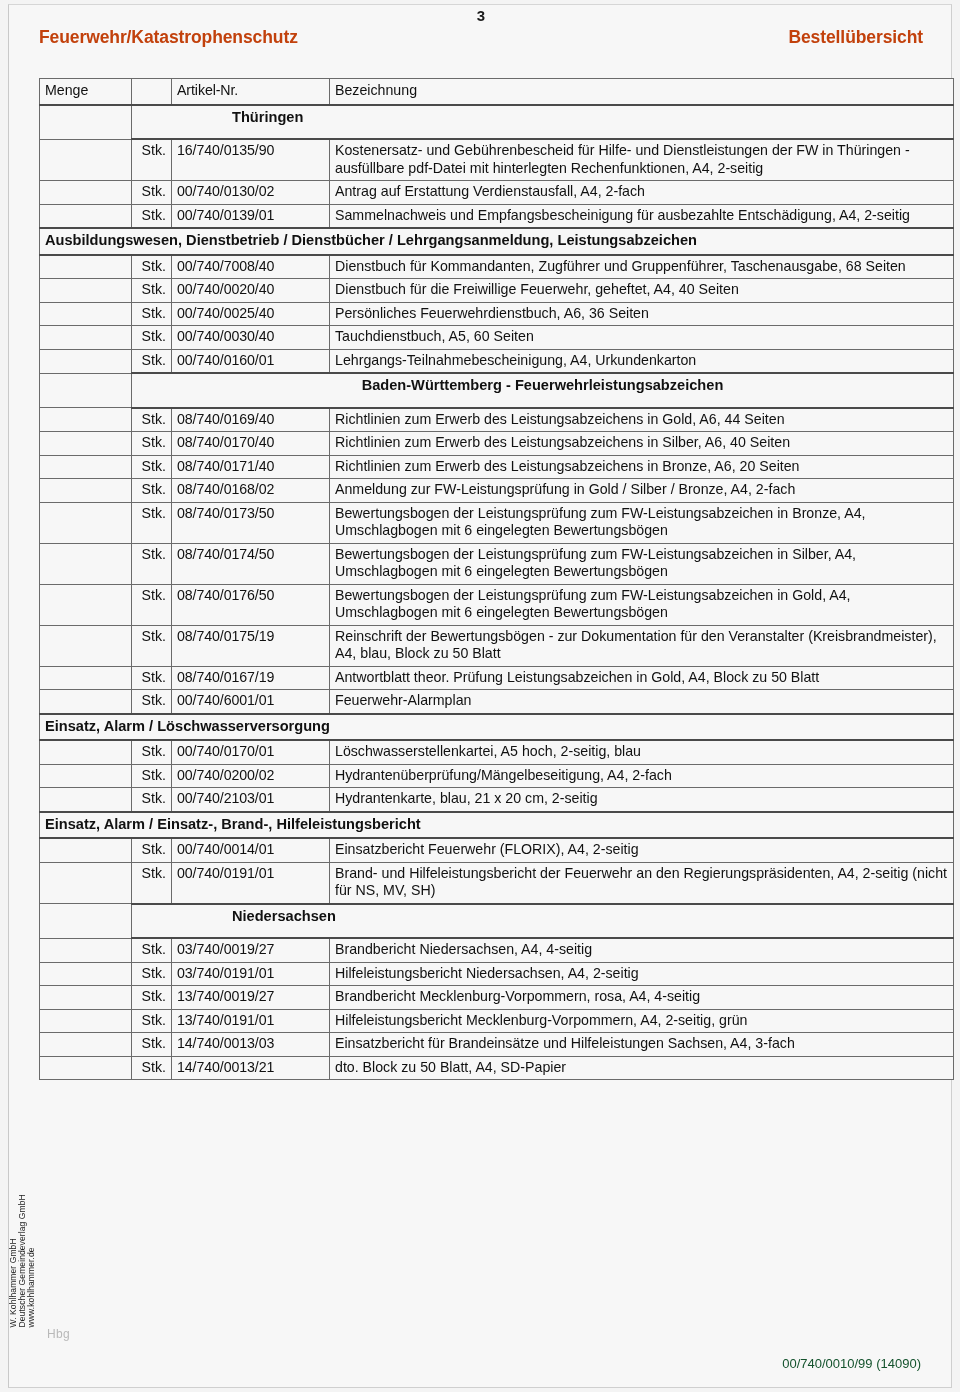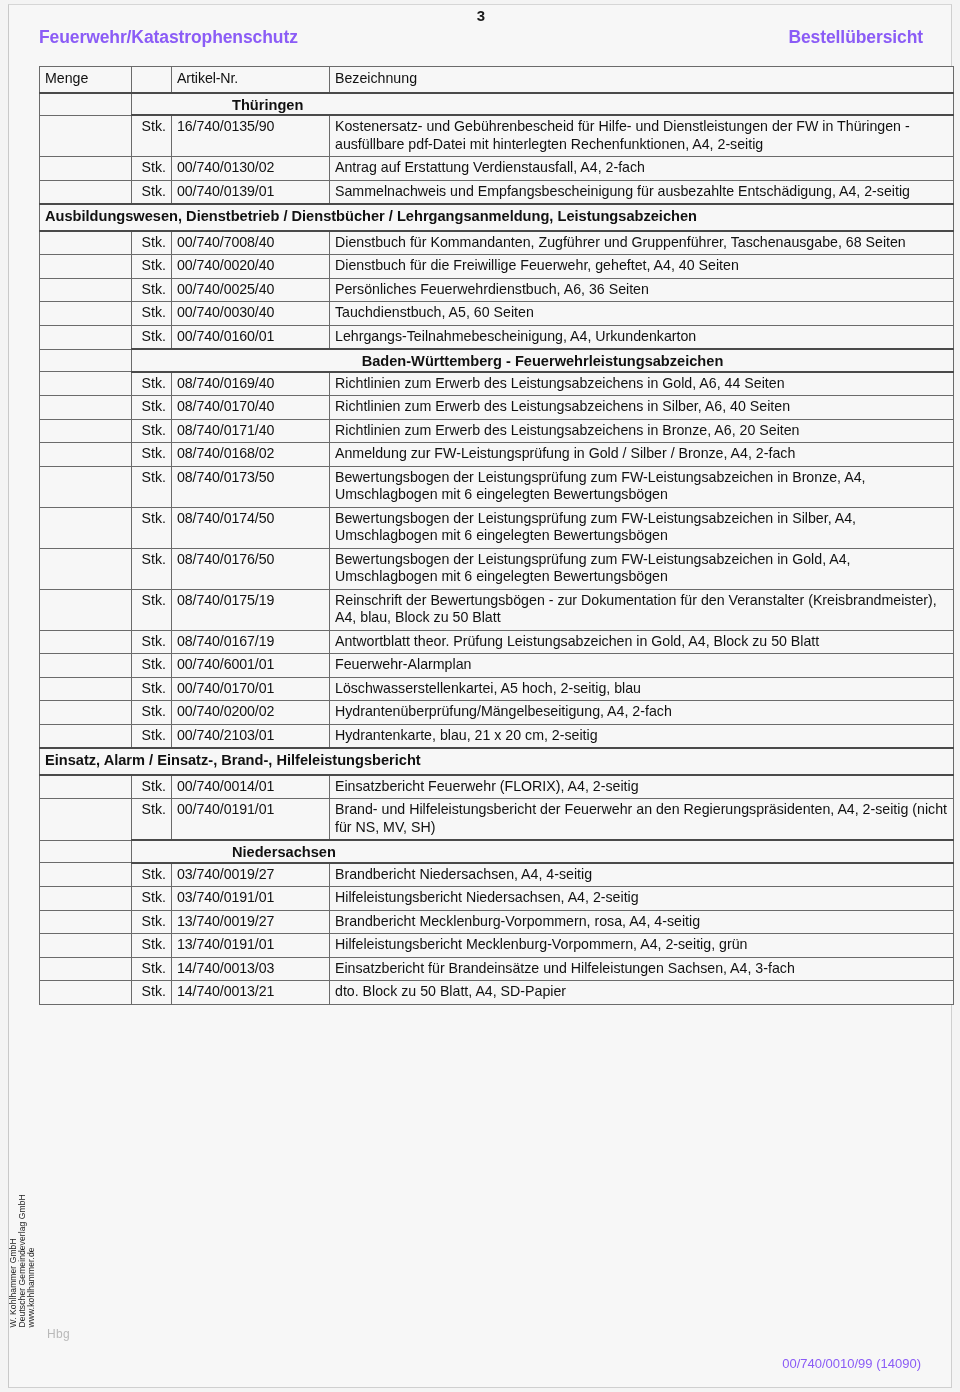--- a/index.html
+++ b/index.html
@@ -50,21 +50,21 @@
     top: 22px; left: 30px;
     width: 884px;
     display: flex;
     justify-content: space-between;
     align-items: baseline;
   }
   .running-head .rh-left,
   .running-head .rh-right {
     font-size: 17.5px;
     font-weight: bold;
-    color: #8b5cf6;
+    color: #c2410c;
     letter-spacing: -0.1px;
   }
 
   
   .imprint {
     position: absolute;
     left: 6px;
     bottom: 60px;
     width: 26px;
     height: 210px;
@@ -89,21 +89,21 @@
     left: 38px; bottom: 46px;
     font-size: 12px;
     color: #b9b9b9;
     letter-spacing: 0.3px;
   }
 
   
   table.order {
     position: absolute;
     left: 30px;
-    top: 61px;
+    top: 73px;
     width: 914px;
     border-collapse: collapse;
     background: #5eead4;
     table-layout: fixed;
   }
   table.order td {
     border: 1px solid #6b6b6b;
     padding: 2px 5px 3px 5px;
     font-size: 14.2px;
     line-height: 17.5px;
@@ -143,37 +143,37 @@
     border-bottom-width: 2px;
     border-top-color: #4a4a4a;
     border-bottom-color: #4a4a4a;
   }
   
   tr.region td.blank { border-right: 1px solid #6b6b6b; }
   tr.region td.region-label {
     font-weight: bold;
     font-size: 14.6px;
     padding-top: 3px;
-    padding-bottom: 0;
+    padding-bottom: 12px;
     border-top-width: 2px;
     border-bottom-width: 2px;
     border-top-color: #4a4a4a;
     border-bottom-color: #4a4a4a;
   }
   tr.region td.region-label.indent  { text-align: left;   padding-left: 100px; }
   tr.region td.region-label.center  { text-align: center; }
   tr.region td.region-label.center2 { text-align: left;   padding-left: 150px; }
 
   
   .footer-code {
     position: absolute;
     right: 30px;
     bottom: 16px;
     font-size: 13px;
-    color: #8b5cf6;
+    color: #14532d;
   }
 </style>
 </head>
 <body>
 
 <div id="page">
   <div id="page-inner">
 
     <div class="page-number">3</div>
 
@@ -308,20 +308,23 @@
             <td class="unit">Stk.</td>
             <td class="art">08/740/0167/19</td>
             <td class="desc">Antwortblatt theor. Prüfung Leistungsabzeichen in Gold, A4, Block zu 50 Blatt</td>
           </tr>
           <tr class="item">
             <td class="menge">&nbsp;</td>
             <td class="unit">Stk.</td>
             <td class="art">00/740/6001/01</td>
             <td class="desc">Feuerwehr-Alarmplan</td>
           </tr>
+          <tr class="group">
+            <td colspan="4">Einsatz, Alarm / Löschwasserversorgung</td>
+          </tr>
           <tr class="item">
             <td class="menge">&nbsp;</td>
             <td class="unit">Stk.</td>
             <td class="art">00/740/0170/01</td>
             <td class="desc">Löschwasserstellenkartei, A5 hoch, 2-seitig, blau</td>
           </tr>
           <tr class="item">
             <td class="menge">&nbsp;</td>
             <td class="unit">Stk.</td>
             <td class="art">00/740/0200/02</td>

